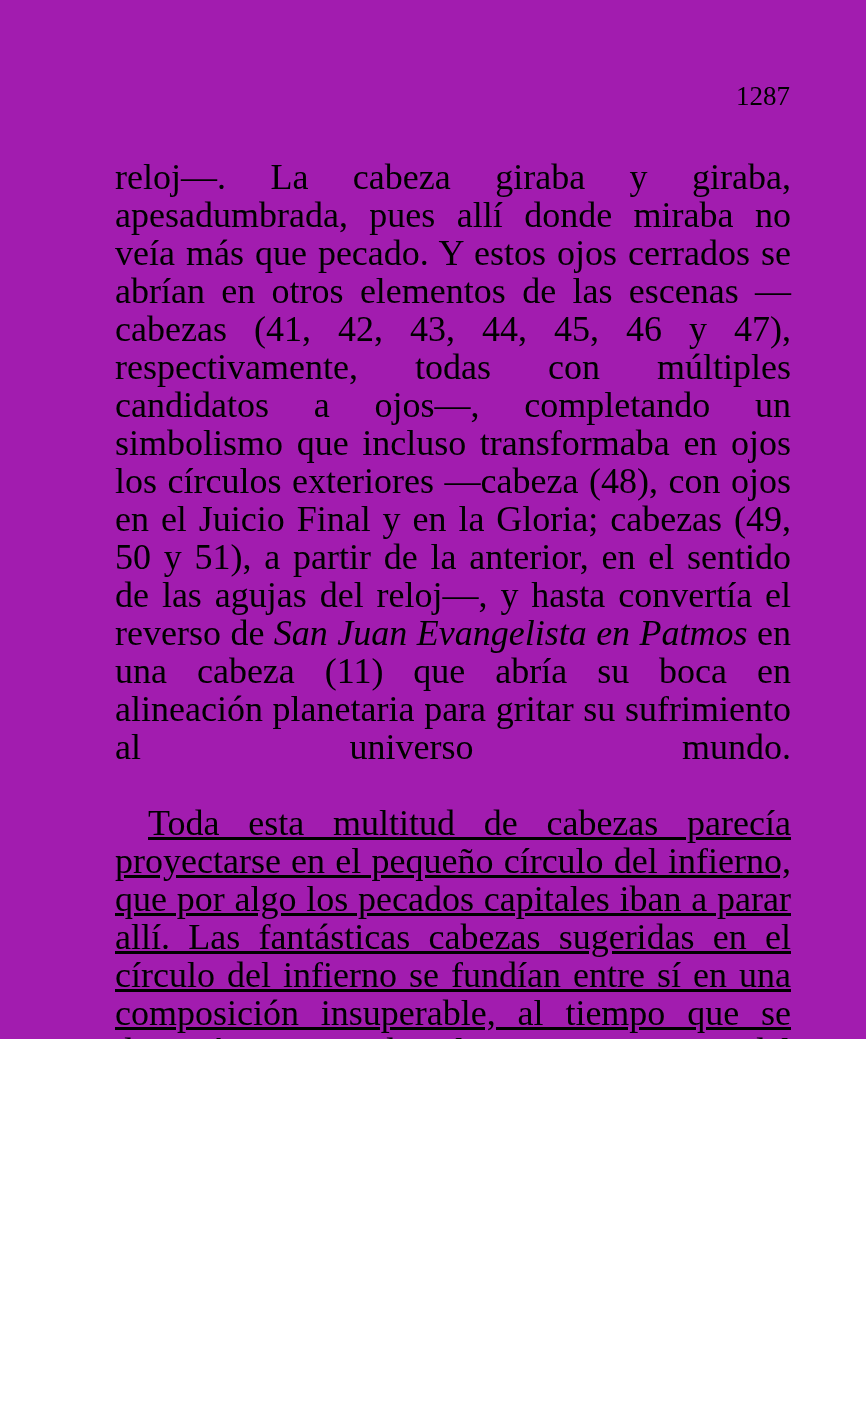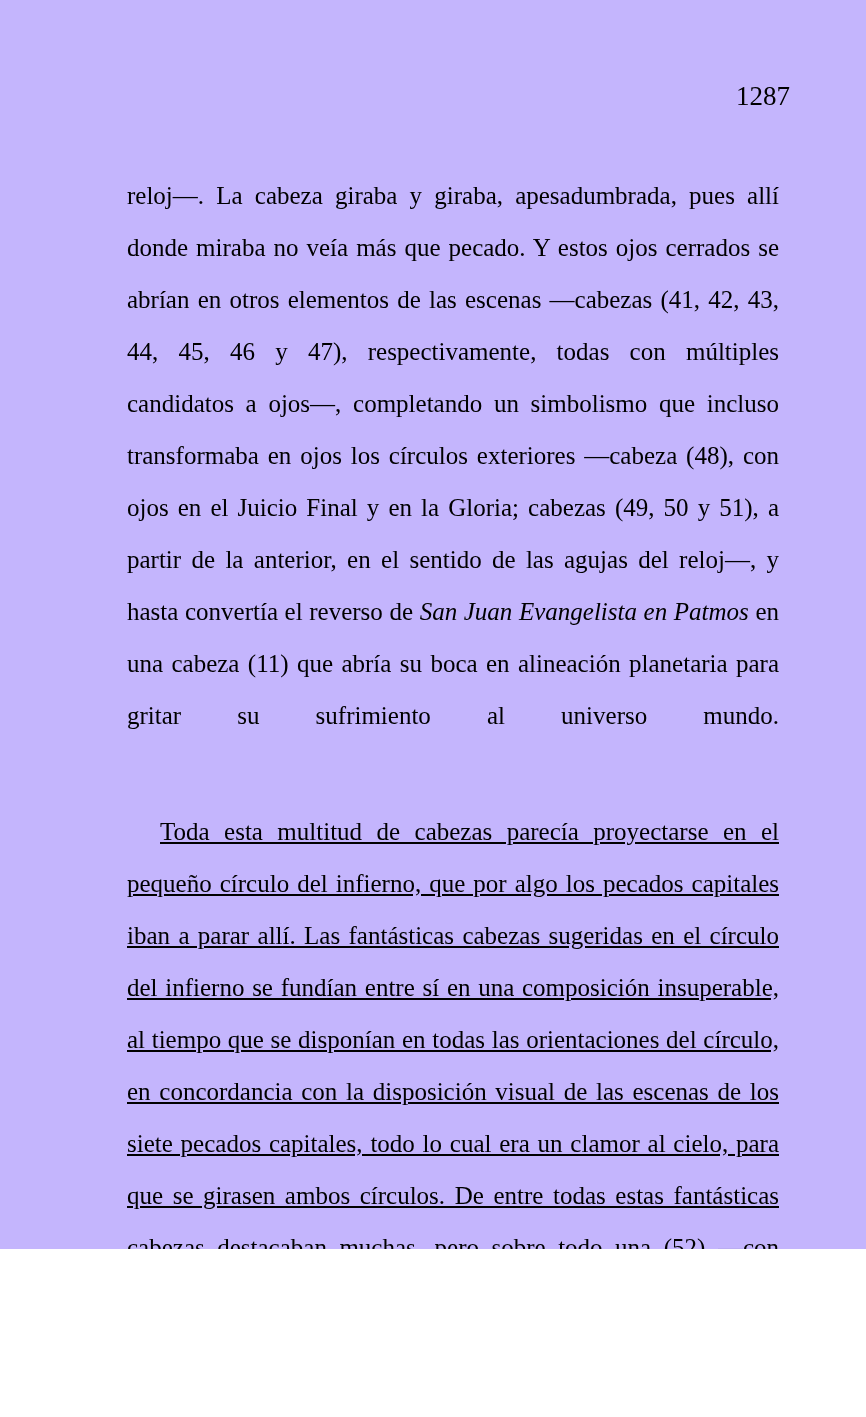--- a/index.html
+++ b/index.html
@@ -5,22 +5,22 @@
 <style>
   html, body {
     margin: 0;
     padding: 0;
     background: #ffffff;
   }
 
   .page {
     position: relative;
     width: 866px;
-    height: 1249px;
-    background: #c4b5fd;
+    height: 1039px;
+    background: #a21caf;
     overflow: hidden;
     font-family: "Liberation Serif", "DejaVu Serif", serif;
     color: #000000;
     -webkit-font-smoothing: antialiased;
   }
 
   .page-number {
     position: absolute;
     top: 80px;
     left: 115px;
@@ -33,23 +33,23 @@
   }
 
   .text-column {
     position: absolute;
     top: 158px;
     left: 115px;
     width: 676px;
   }
 
   .body-paragraph {
-    margin: 12px;
-    font-size: 25px;
-    line-height: 52px;
+    margin: 0;
+    font-size: 36px;
+    line-height: 38px;
     text-align: justify;
     text-justify: inter-word;
     hyphens: none;
     -webkit-hyphens: none;
     word-spacing: 0px;
     color: #000000;
   }
 
   .body-paragraph.indented {
     text-indent: 33px;

